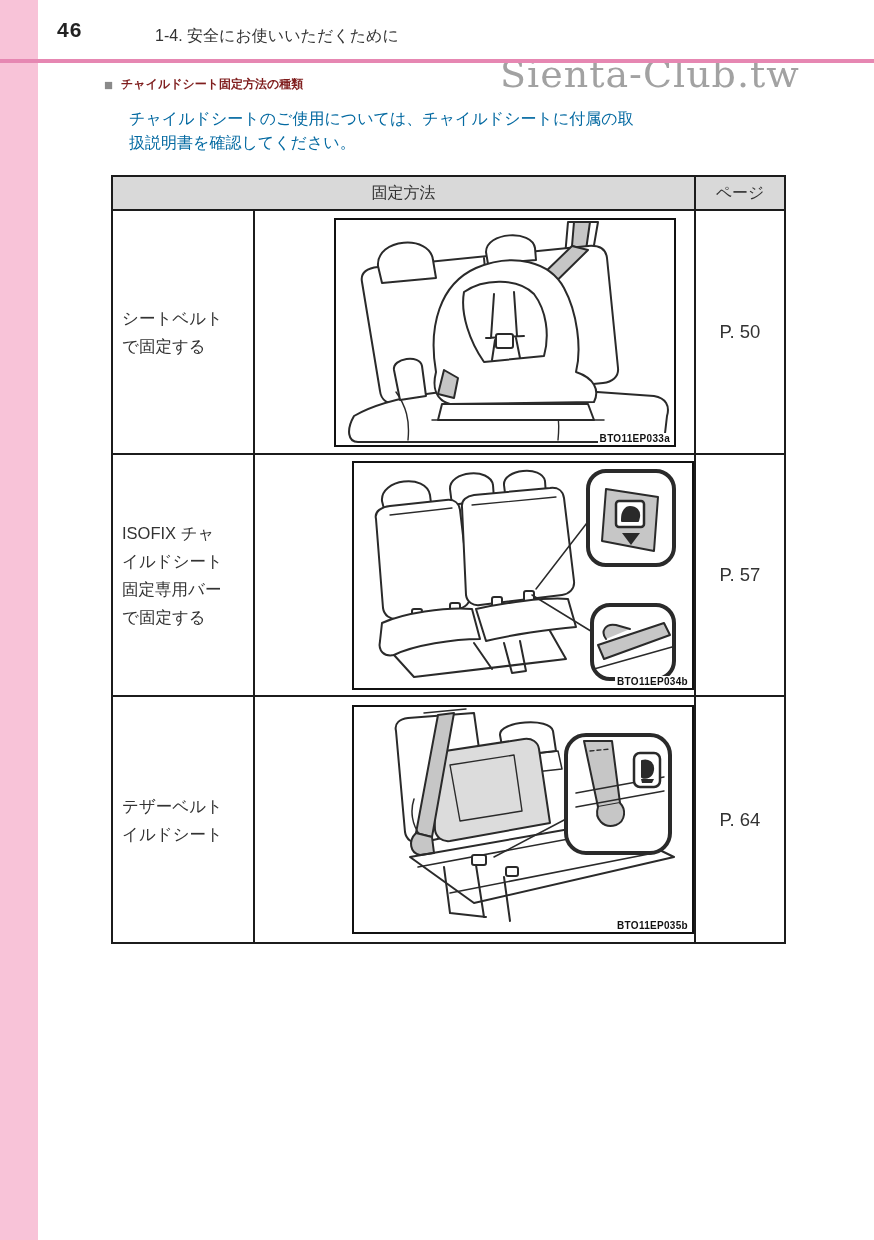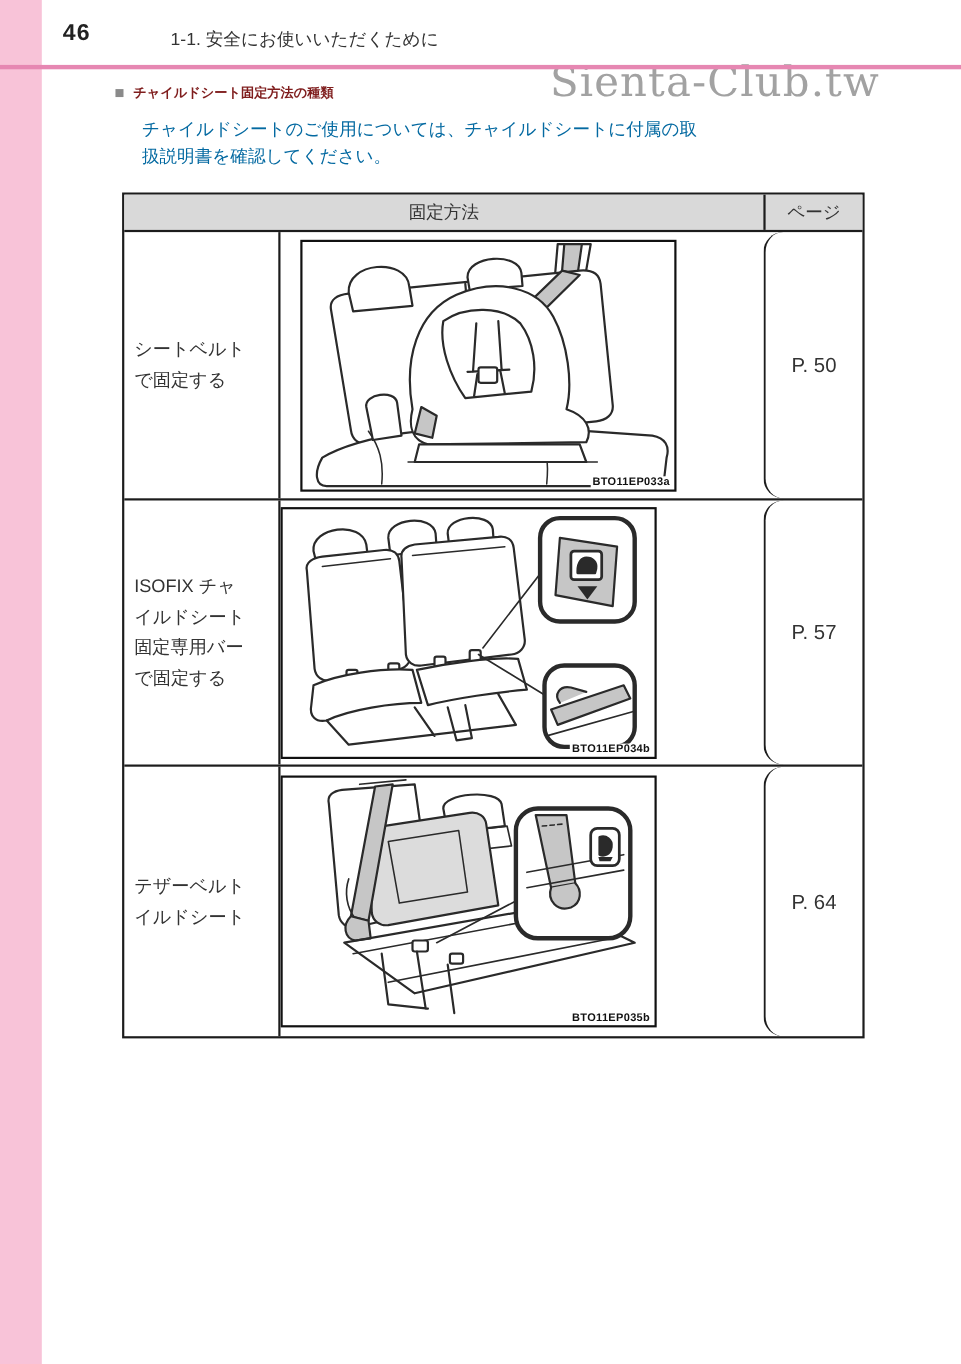--- a/index.html
+++ b/index.html
@@ -34,42 +34,42 @@
   .t-header .h-page{width:88px;border-left:2px solid #1c1c1c;display:flex;align-items:center;justify-content:center;font-size:16px;color:#333;}
   .t-row{display:flex;border-top:2px solid #1c1c1c;}
   .t-row.r1{height:242px;gap:18px;}
   .t-row.r2{height:240px;}
   .t-row.r3{height:245px;}
   .c-label{
     width:131px;border-right:2px solid #1c1c1c;display:flex;align-items:center;
     padding:6px 0 6px 9px;box-sizing:content-box;
     font-size:16.5px;line-height:28px;color:#333;white-space:pre-line;
   }
-  .c-fig{flex:1;display:flex;align-items:center;justify-content:flex-start;}
+  .c-fig{flex:1;display:flex;align-items:center;justify-content:flex-end;}
   .c-page{
     width:88px;border-left:2px solid #1c1c1c;display:flex;align-items:center;justify-content:center;
-    font-size:18.5px;color:#333;white-space:nowrap;border-radius:18px;
+    font-size:18.5px;color:#333;white-space:nowrap;
   }
   .fig-frame{
     width:338px;height:225px;border:2px solid #111;position:relative;background:#fff;
   }
   .fig-frame svg{display:block;width:100%;height:100%;}
   .fig-code{
     position:absolute;right:2px;bottom:1px;background:#fff;
     font-size:10px;font-weight:bold;color:#111;letter-spacing:0.3px;padding:0 2px;
   }
 </style>
 </head>
 <body>
 
 <div class="pink-strip"></div>
 <div class="pink-rule"></div>
 
 <div class="page-number">46</div>
-<div class="section-header">1-1. 安全にお使いいただくために</div>
+<div class="section-header">1-4. 安全にお使いいただくために</div>
 <div class="watermark">Sienta-Club.tw</div>
 
 <div class="heading">
   <span class="bullet">■</span>
   <span class="title">チャイルドシート固定方法の種類</span>
 </div>
 
 <div class="intro">チャイルドシートのご使用については、チャイルドシートに付属の取
 扱説明書を確認してください。</div>
 

